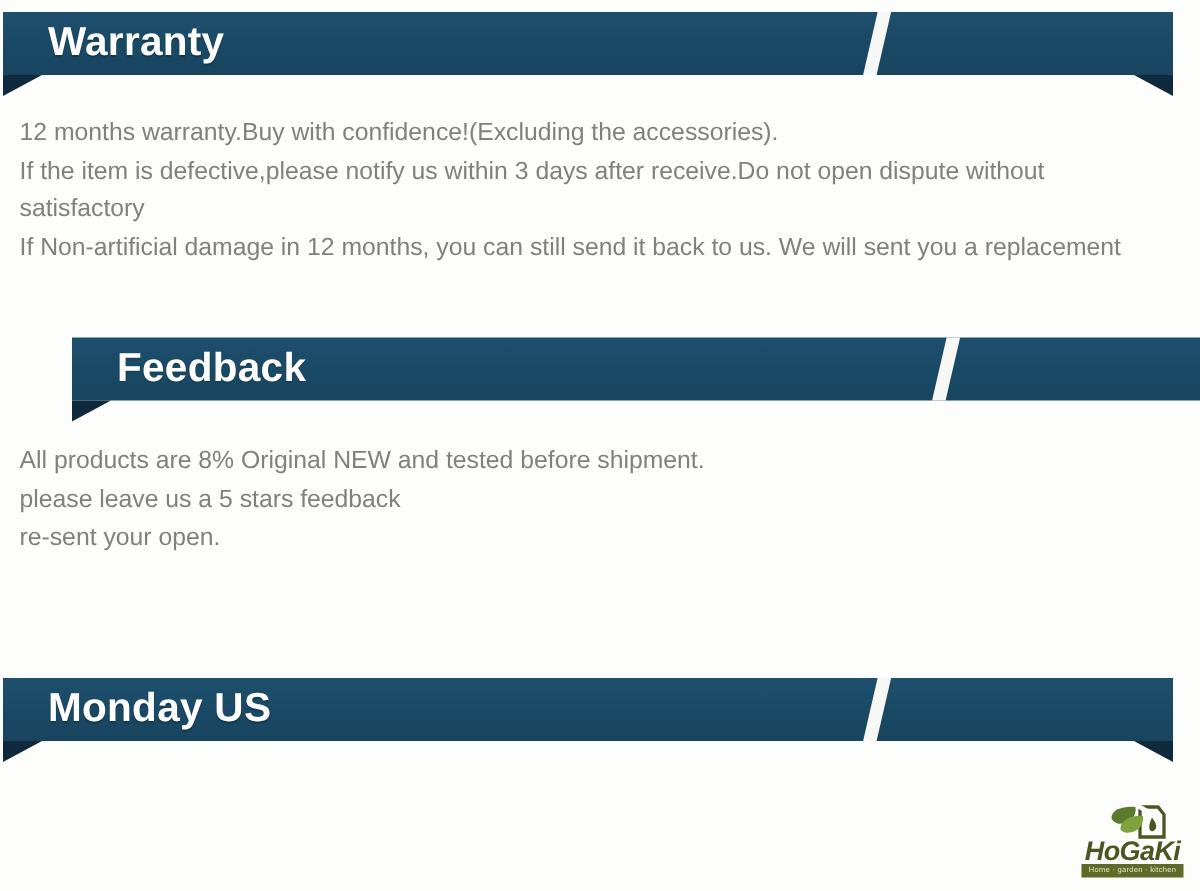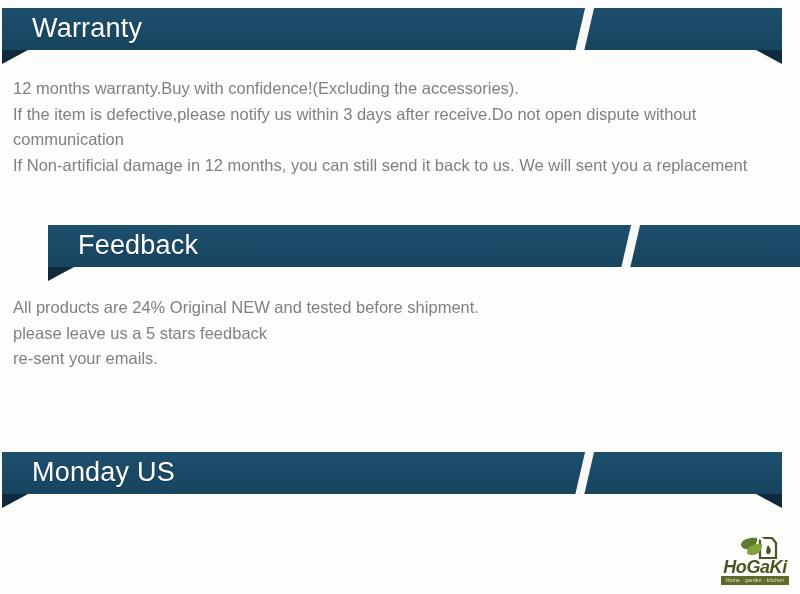--- a/index.html
+++ b/index.html
@@ -41,21 +41,21 @@
     background: linear-gradient(180deg, #1d4f6d 0%, #1b4a66 45%, #174560 100%);
     overflow: hidden;
   }
   .banner-title {
     position: absolute;
     left: 30px;
     top: 50%;
     transform: translateY(-52%);
     color: #ffffff;
     font-size: 27px;
-    font-weight: 400;
+    font-weight: 700;
     letter-spacing: 0.2px;
     white-space: nowrap;
     text-shadow: 0 1px 1px rgba(0,0,0,0.25);
   }
   .banner-slash {
     position: absolute;
     top: -6px;
     left: 578px;
     width: 9px;
     height: 56px;
@@ -155,38 +155,38 @@
       <div class="banner">
         <div class="banner-slash"></div>
         <div class="banner-title">Warranty</div>
       </div>
       <div class="fold-left"></div>
       <div class="fold-right"></div>
     </div>
     <div class="body-block" style="top:76px;">
       <div class="body-line">12 months warranty.Buy with confidence!(Excluding the accessories).</div>
       <div class="body-line">If the item is defective,please notify us within 3 days after receive.Do not open dispute without</div>
-      <div class="body-line">communication</div>
+      <div class="body-line">satisfactory</div>
       <div class="body-line">If Non-artificial damage in 12 months, you can still send it back to us. We will sent you a replacement</div>
     </div>
   </div>
 
   <div class="section" style="top:217px;padding-left:46px;">
     <div class="banner-wrap">
       <div class="banner">
         <div class="banner-slash"></div>
         <div class="banner-title">Feedback</div>
       </div>
       <div class="fold-left"></div>
       <div class="fold-right"></div>
     </div>
     <div class="body-block" style="top:78px;">
-      <div class="body-line">All products are 24% Original NEW and tested before shipment.</div>
+      <div class="body-line">All products are 8% Original NEW and tested before shipment.</div>
       <div class="body-line">please leave us a 5 stars feedback</div>
-      <div class="body-line">re-sent your emails.</div>
+      <div class="body-line">re-sent your open.</div>
     </div>
   </div>
 
   <div class="section" style="top:444px;">
     <div class="banner-wrap">
       <div class="banner">
         <div class="banner-slash"></div>
         <div class="banner-title">Monday US</div>
       </div>
       <div class="fold-left"></div>

